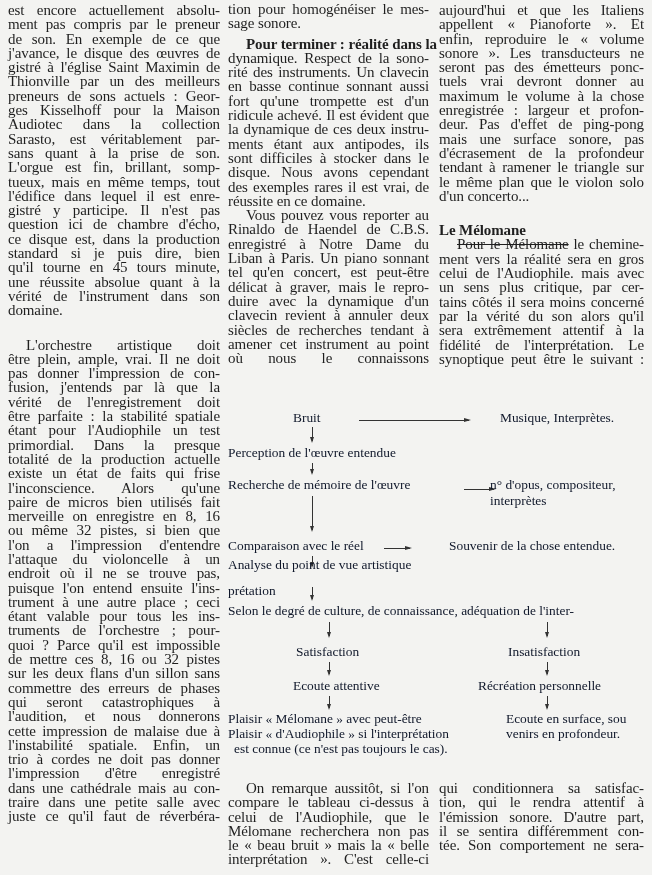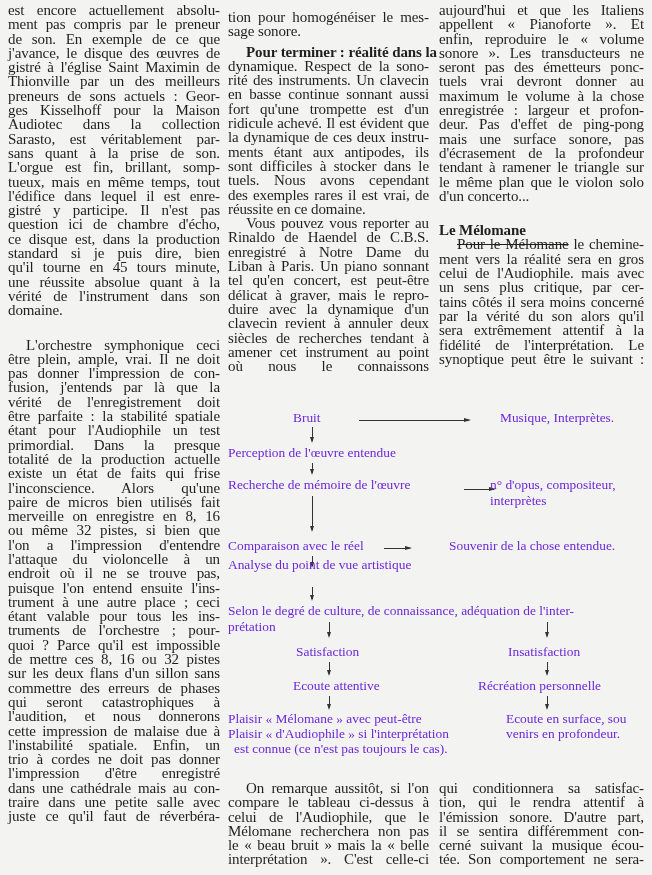--- a/index.html
+++ b/index.html
@@ -13,33 +13,33 @@
   .col {
     position: absolute;
     font-size: 15px;
     line-height: 14.3px;
     text-align: justify;
     letter-spacing: -0.1px;
   }
   .line { display: block; text-align: justify; text-align-last: justify; white-space: nowrap; }
   .line.last { text-align-last: left; }
   #col-left { left: 8px; top: 3px; width: 212px; }
-  #col-mid { left: 228px; top: 10px; width: 201px; }
+  #col-mid { left: 228px; top: 2px; width: 201px; }
   #col-right { left: 439px; top: 3px; width: 205px; }
   #col-mid-bottom { left: 228px; top: 781px; width: 201px; }
   #col-right-bottom { left: 439px; top: 781px; width: 205px; }
   .gap { height: 14px; }
   .gap-s { height: 6px; }
   .heading { font-weight: bold; }
   .strike { text-decoration: line-through; text-decoration-thickness: 1px; }
 
   #diagram { position: absolute; left: 0; top: 0; width: 652px; height: 875px; pointer-events: none; }
   .dtext {
     position: absolute; font-size: 13.4px; line-height: 14.3px; white-space: nowrap;
-    color: #6d28d9; pointer-events: auto;
+    color: #0f172a; pointer-events: auto;
   }
   .arrow-h { position: absolute; height: 1px; background: #333; }
   .arrow-h::after {
     content: ""; position: absolute; right: -2px; top: -2px;
     border-left: 7px solid #333; border-top: 2.5px solid transparent; border-bottom: 2.5px solid transparent;
   }
   .arrow-v { position: absolute; width: 1px; background: #333; }
   .arrow-v::after {
     content: ""; position: absolute; bottom: -2px; left: -2px;
     border-top: 6px solid #333; border-left: 2.5px solid transparent; border-right: 2.5px solid transparent;
@@ -69,21 +69,21 @@
       <span class="line">ce disque est, dans la production</span>
       <span class="line">standard si je puis dire, bien</span>
       <span class="line">qu'il tourne en 45 tours minute,</span>
       <span class="line">une réussite absolue quant à la</span>
       <span class="line">vérité de l'instrument dans son</span>
       <span class="line last">domaine.</span>
     </div>
   <div class="gap"></div>
   <div class="gap-s"></div>
   <div id="left-p2">
-      <span class="line" style="text-indent: 18px;">L'orchestre symphonique ceci</span>
+      <span class="line" style="text-indent: 18px;">L'orchestre artistique doit</span>
       <span class="line">être plein, ample, vrai. Il ne doit</span>
       <span class="line">pas donner l'impression de con-</span>
       <span class="line">fusion, j'entends par là que la</span>
       <span class="line">vérité de l'enregistrement doit</span>
       <span class="line">être parfaite : la stabilité spatiale</span>
       <span class="line">étant pour l'Audiophile un test</span>
       <span class="line">primordial. Dans la presque</span>
       <span class="line">totalité de la production actuelle</span>
       <span class="line">existe un état de faits qui frise</span>
       <span class="line">l'inconscience. Alors qu'une</span>
@@ -122,21 +122,21 @@
   <div id="mid-p2">
       <span class="line" style="text-indent: 18px; font-weight: bold;">Pour terminer : réalité dans la</span>
       <span class="line">dynamique. Respect de la sono-</span>
       <span class="line">rité des instruments. Un clavecin</span>
       <span class="line">en basse continue sonnant aussi</span>
       <span class="line">fort qu'une trompette est d'un</span>
       <span class="line">ridicule achevé. Il est évident que</span>
       <span class="line">la dynamique de ces deux instru-</span>
       <span class="line">ments étant aux antipodes, ils</span>
       <span class="line">sont difficiles à stocker dans le</span>
-      <span class="line">tuels. Nous avons cependant</span>
+      <span class="line">disque. Nous avons cependant</span>
       <span class="line">des exemples rares il est vrai, de</span>
       <span class="line last">réussite en ce domaine.</span>
     </div>
   <div id="mid-p3">
       <span class="line" style="text-indent: 18px;">Vous pouvez vous reporter au</span>
       <span class="line">Rinaldo de Haendel de C.B.S.</span>
       <span class="line">enregistré à Notre Dame du</span>
       <span class="line">Liban à Paris. Un piano sonnant</span>
       <span class="line">tel qu'en concert, est peut-être</span>
       <span class="line">délicat à graver, mais le repro-</span>
@@ -198,21 +198,21 @@
 
   <span class="dtext" style="left:228px; top:539px">Comparaison avec le réel</span>
   <div class="arrow-h" style="left:384px; top:548px; width:26px"></div>
   <span class="dtext" style="left:449px; top:539px">Souvenir de la chose entendue.</span>
   <div class="arrow-v" style="left:312px; top:556px; height:10px"></div>
 
   <span class="dtext" style="left:228px; top:558px">Analyse du point de vue artistique</span>
   <div class="arrow-v" style="left:312px; top:587px; height:12px"></div>
 
   <span class="dtext" style="left:228px; top:604px">Selon le degré de culture, de connaissance, adéquation de l'inter-</span>
-  <span class="dtext" style="left:228px; top:620px">prétation</span>
+  <span class="dtext" style="left:228px; top:584px">prétation</span>
   <div class="arrow-v" style="left:329px; top:622px; height:14px"></div>
   <div class="arrow-v" style="left:547px; top:622px; height:14px"></div>
 
   <span class="dtext" style="left:296px; top:645px">Satisfaction</span>
   <span class="dtext" style="left:508px; top:645px">Insatisfaction</span>
   <div class="arrow-v" style="left:329px; top:662px; height:12px"></div>
   <div class="arrow-v" style="left:547px; top:662px; height:12px"></div>
 
   <span class="dtext" style="left:293px; top:679px">Ecoute attentive</span>
   <span class="dtext" style="left:478px; top:679px">Récréation personnelle</span>
@@ -235,16 +235,15 @@
       <span class="line">le « beau bruit » mais la « belle</span>
       <span class="line">interprétation ». C'est celle-ci</span>
     </div>
 </div>
 <div class="col" id="col-right-bottom">
   <div id="br-p">
       <span class="line">qui conditionnera sa satisfac-</span>
       <span class="line">tion, qui le rendra attentif à</span>
       <span class="line">l'émission sonore. D'autre part,</span>
       <span class="line">il se sentira différemment con-</span>
-      <span class="line">cerné suivant la musique écou-</span>
       <span class="line">tée. Son comportement ne sera-</span>
     </div>
 </div>
 
 </body></html>

